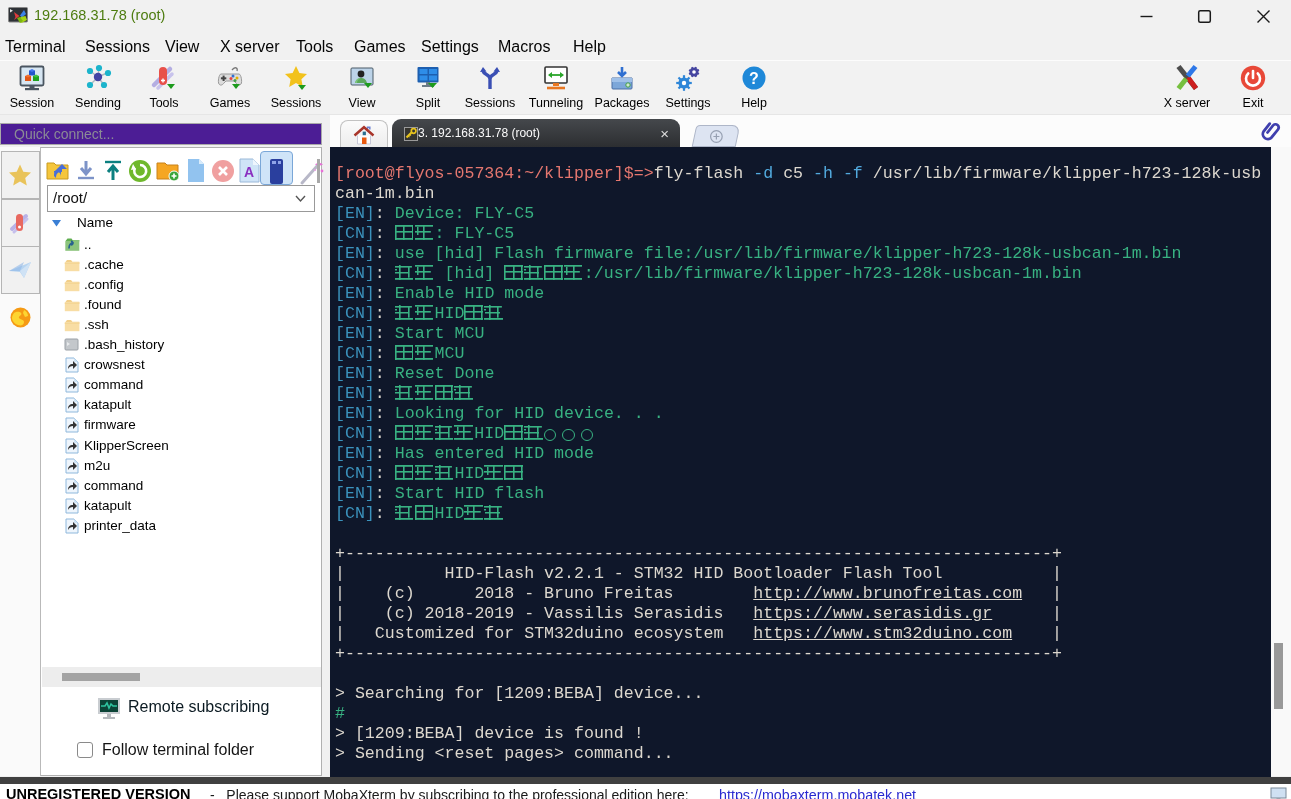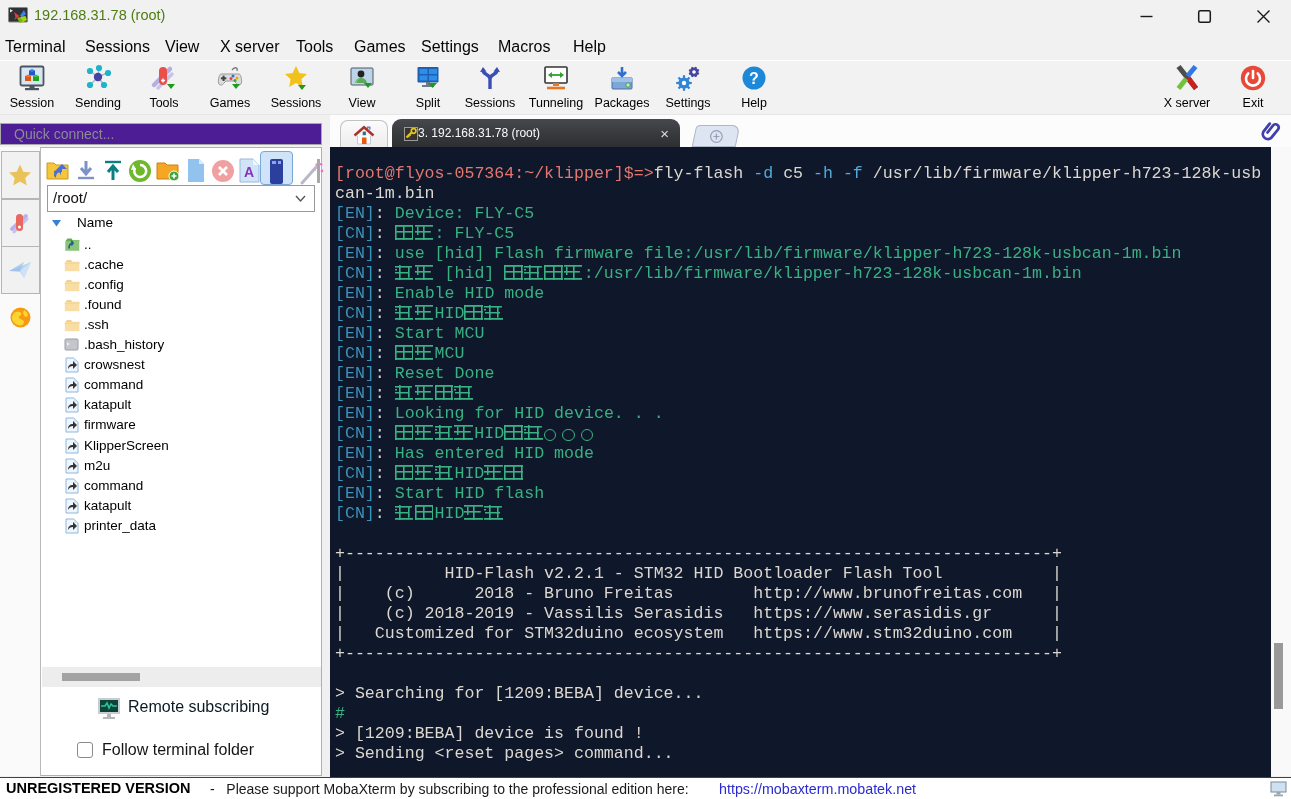--- a/index.html
+++ b/index.html
@@ -37,21 +37,21 @@
 #tabbar{left:330px;top:115px;width:961px;height:32px;background:#fcfcfc}
 #hometab{left:340px;top:120px;width:48px;height:27px;background:linear-gradient(#fbfbfb,#ededed);border:1px solid #c2c2c2;border-bottom:none;border-radius:8px 8px 0 0}
 #activetab{left:392px;top:119px;width:288px;height:29px;background:linear-gradient(#45484c,#2b2d30);border-radius:9px 9px 0 0;color:#f0f0f0}
 #activetab .tablabel{position:absolute;left:26px;top:7px;font-size:12px;color:#fafafa;white-space:nowrap}
 #activetab .tclose{position:absolute;right:11px;top:6px;font-size:15px;color:#dcdcdc}
 #plustab{left:694px;top:125px;width:44px;height:22px;background:#dde4f2;border:1px solid #aeb6c8;border-radius:4px 8px 0 0;transform:skewX(-12deg)}
 
 #term{left:330px;top:147px;width:941px;height:633px;background:#0f172a;overflow:hidden}
 #term pre{font-family:"Liberation Mono",monospace;font-size:16.6px;line-height:20px;color:#ddd8cf;padding:17px 0 0 5px;letter-spacing:0}
 .r{color:#e5776f}.g{color:#38b282}.c{color:#3b93bd}.b{color:#52aade}
-.u{}
+.u{text-decoration:underline}
 
 .j{display:inline-block;width:18.5px;height:14.5px;margin:0 1.4px 0 0;vertical-align:-1.5px;
  background:
  linear-gradient(currentColor,currentColor) 0 0/100% 1.8px,
  linear-gradient(currentColor,currentColor) 0 50%/100% 1.6px,
  linear-gradient(currentColor,currentColor) 0 100%/100% 1.8px,
  linear-gradient(currentColor,currentColor) 0 0/1.6px 100%,
  linear-gradient(currentColor,currentColor) 100% 0/1.6px 100%,
  linear-gradient(currentColor,currentColor) 50% 0/1.6px 100%;
  background-repeat:no-repeat}
@@ -68,21 +68,21 @@
  linear-gradient(currentColor,currentColor) 0 100%/100% 1.8px,
  linear-gradient(currentColor,currentColor) 26% 0/1.6px 100%,
  linear-gradient(currentColor,currentColor) 78% 22%/1.6px 78%,
  linear-gradient(currentColor,currentColor) 0 30%/12% 1.5px;
  background-repeat:no-repeat}
 .p{display:inline-block;width:12.5px;height:12.5px;border:1.8px solid currentColor;border-radius:50%;margin:0 6px 0 0;vertical-align:-3px}
 
 #vscroll{left:1271px;top:147px;width:20px;height:629px;background:#f9f9f9}
 #vthumb{left:1274px;top:643px;width:9px;height:66px;background:#999}
 
-#status{left:0;top:777px;width:1291px;height:22px;background:#fff;border-top:1px solid #404040}
+#status{left:0;top:777px;width:1291px;height:22px;background:#fff;border-top:7px solid #404040}
 #status .t1{position:absolute;left:6px;top:2px;font-size:14.5px;font-weight:bold;color:#000}
 #status .t2{position:absolute;left:210px;top:3px;font-size:14px;color:#1a1a1a}
 #status .t3{position:absolute;left:719px;top:3px;font-size:14.3px;color:#2a2ad0}
 </style>
 </head>
 <body>
 <div class="abs" id="titlebar">
   <svg class="abs" style="left:8px;top:7px" width="20" height="19" viewBox="0 0 20 19">
       <rect x="0.5" y="0.5" width="19" height="14.5" rx="1" fill="#2e3236" stroke="#888"></rect>
       <path d="M2 2l3 1.8L2 5.6z" fill="#e8e8e8"></path>

